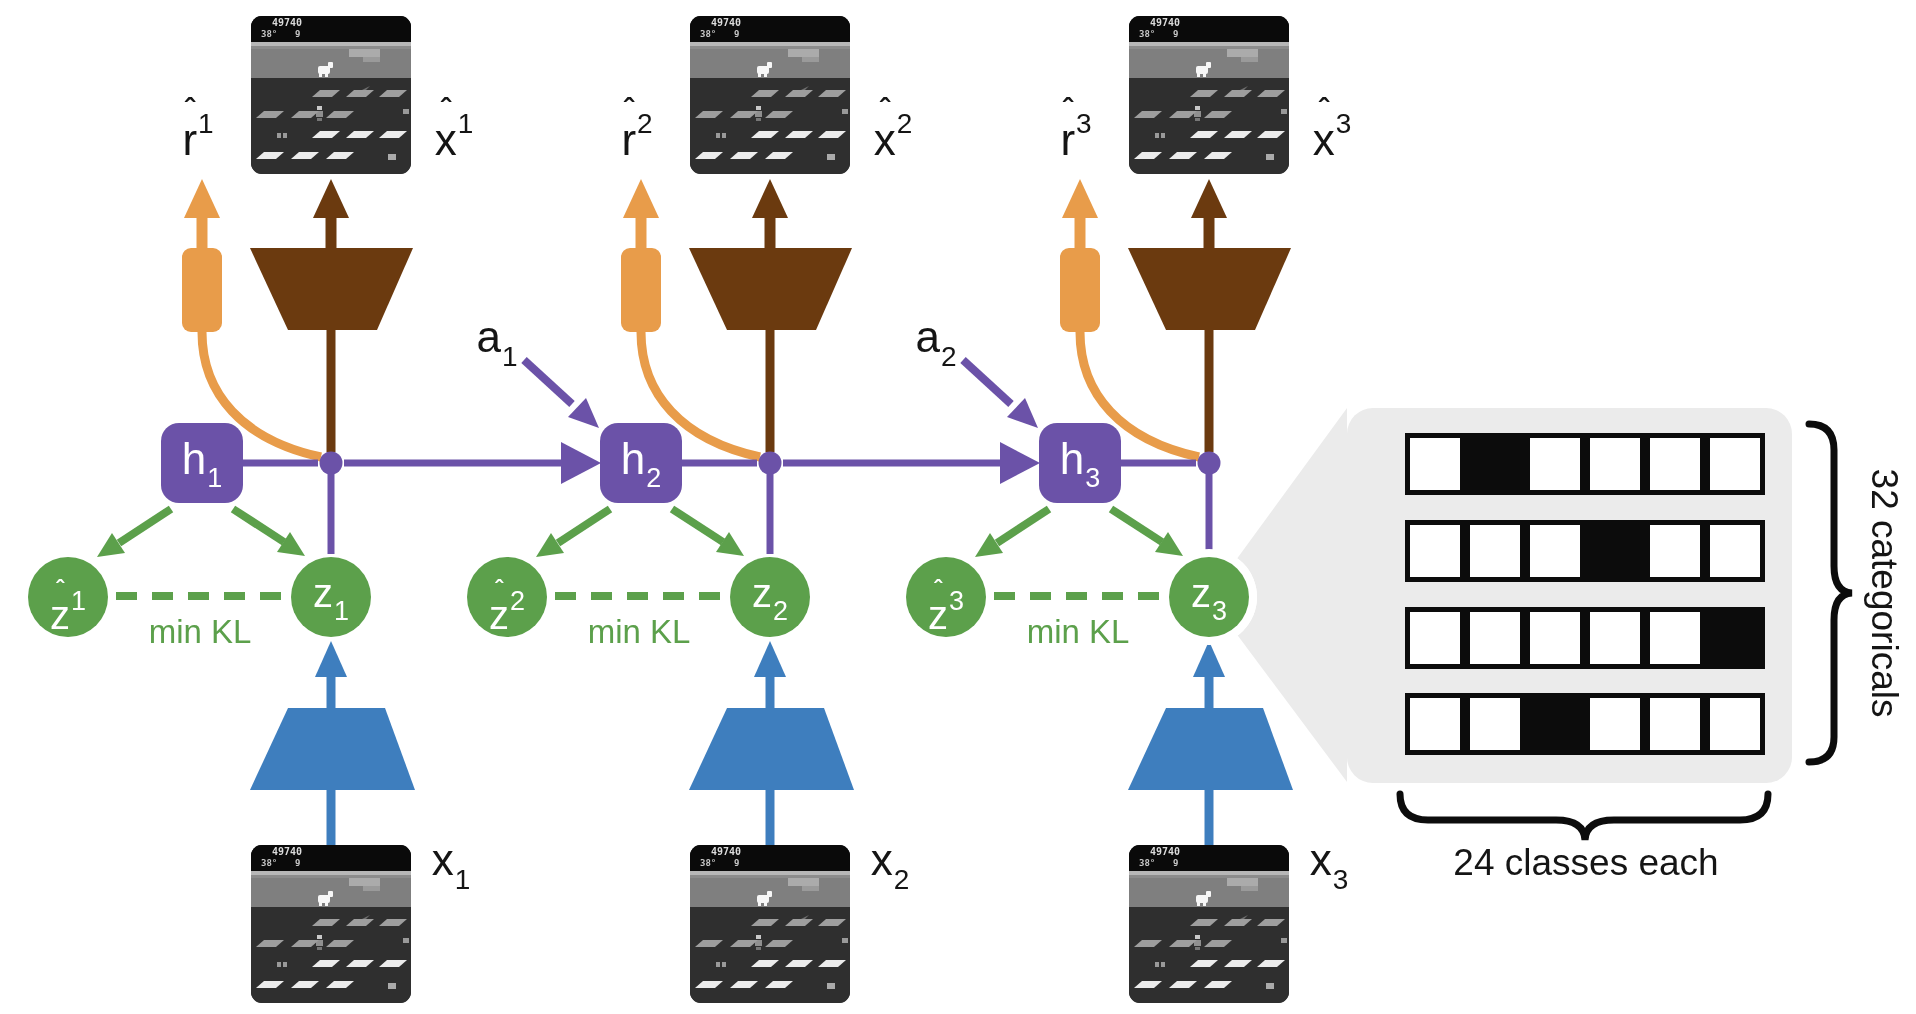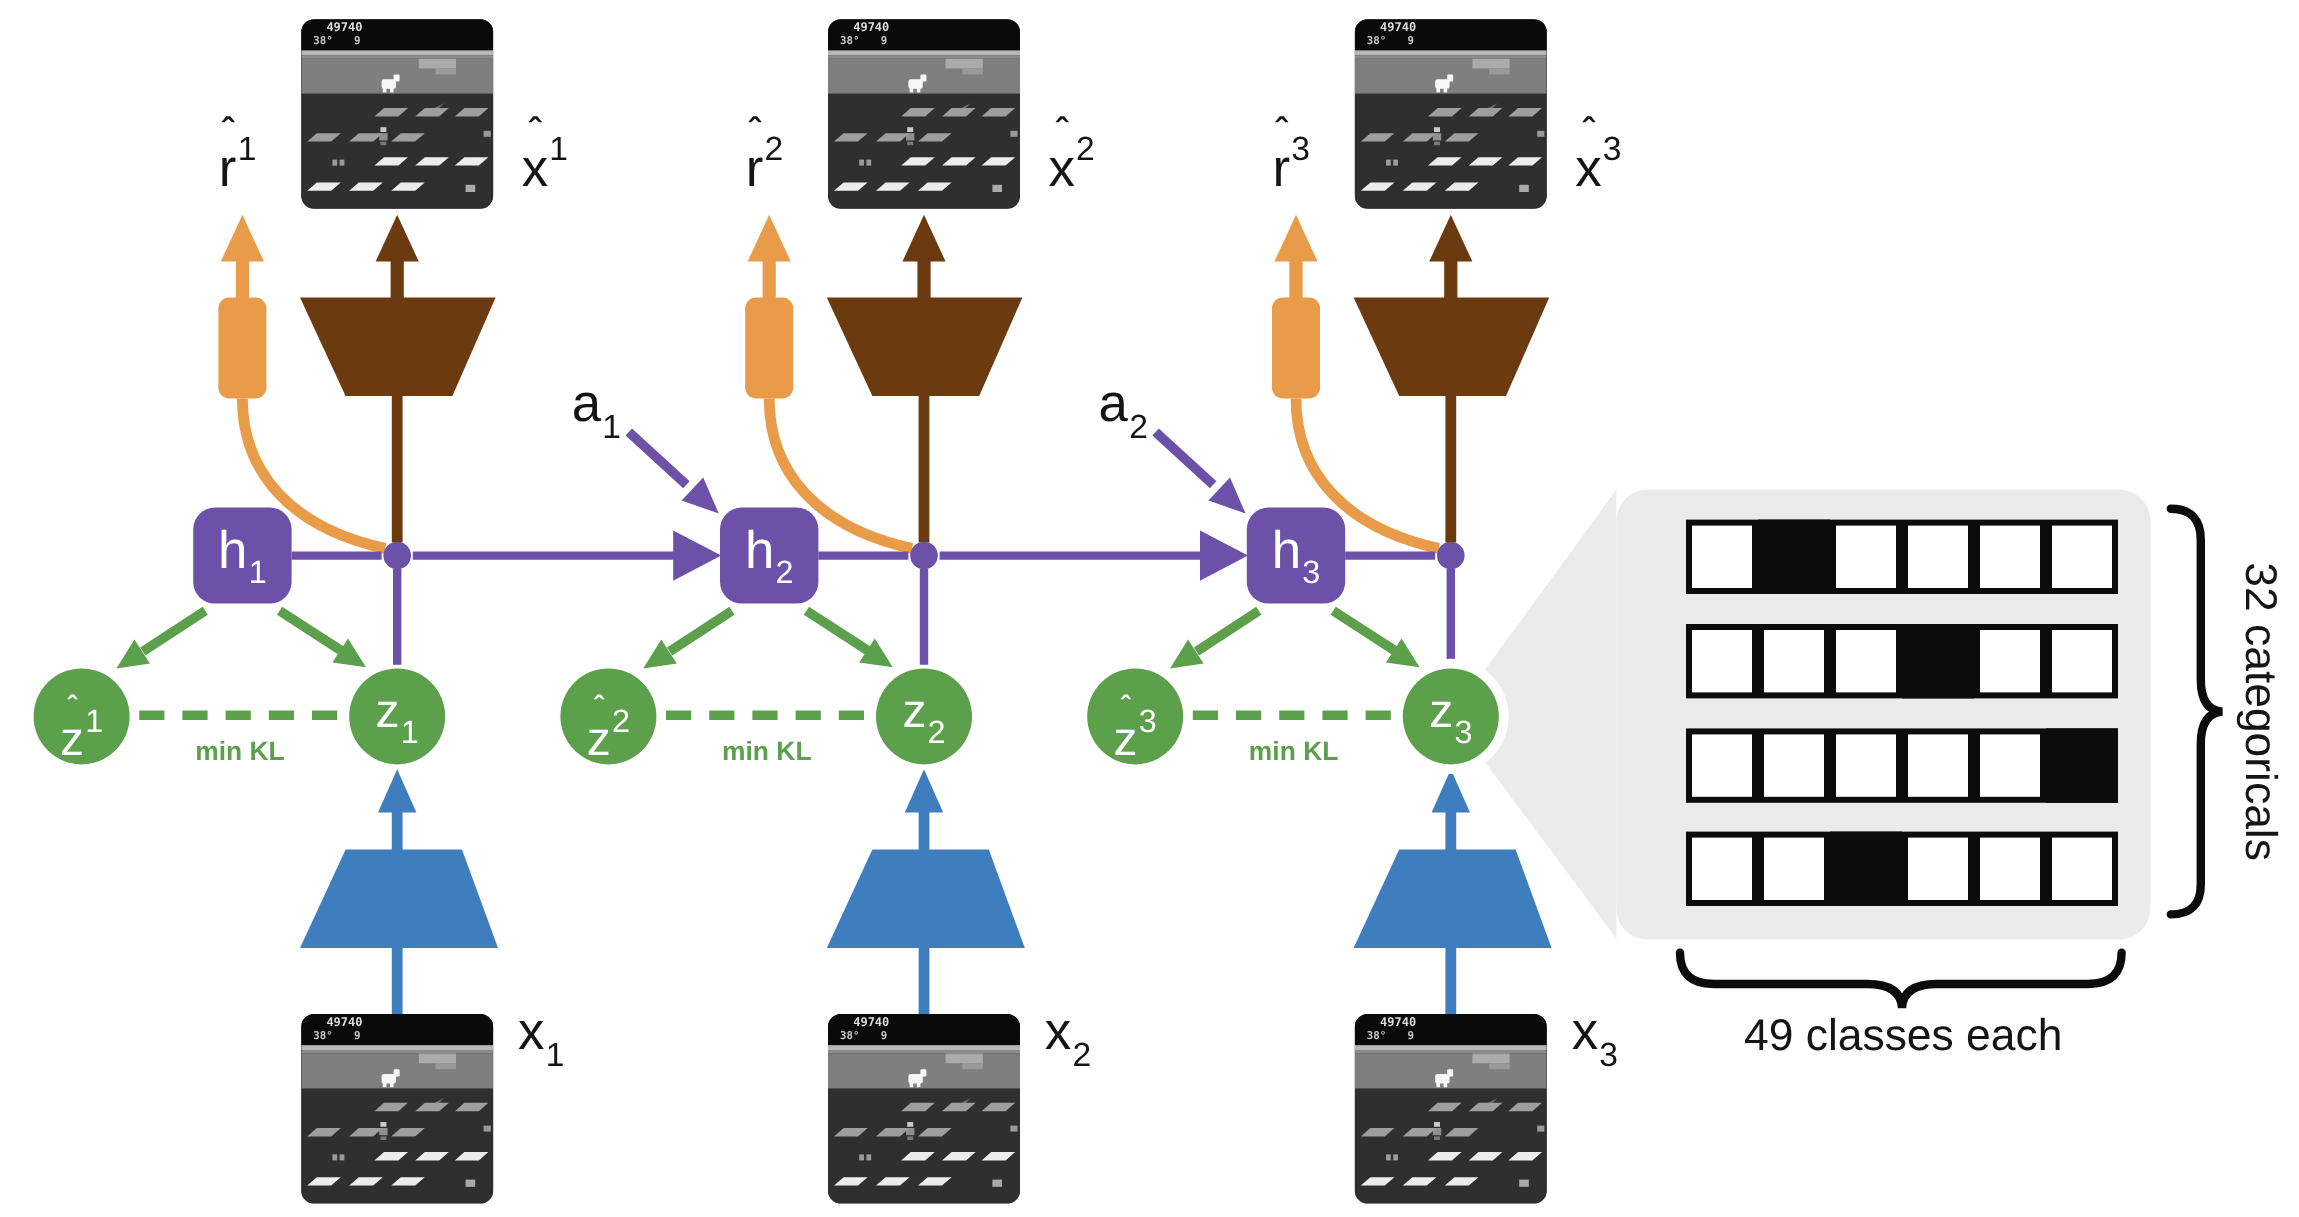--- a/index.html
+++ b/index.html
@@ -22,21 +22,21 @@
   .node-h .sub,.node-z .sub{font-size:27px;transform:translateY(13px);margin-left:1px;}
 
   
   .lbl{position:absolute;display:flex;align-items:baseline;justify-content:center;width:70px;color:var(--ink);}
   .lbl .glyph{font-size:44px;line-height:1;font-weight:400;}
   .lbl .sub{font-size:28px;transform:translateY(14px);margin-left:1px;}
   .stack{display:inline-flex;flex-direction:column;align-items:center;}
   .hat{font-size:30px;font-weight:700;line-height:14px;height:16px;letter-spacing:0;}
   .node-z .hat{font-size:24px;line-height:9px;height:11px;}
 
-  .min-kl{position:absolute;width:200px;text-align:center;font-size:22px;font-weight:700;color:var(--green);}
+  .min-kl{position:absolute;width:200px;text-align:center;font-size:33px;font-weight:400;color:var(--green);}
 
   
   .shot{position:absolute;width:160px;height:158px;border-radius:11px;overflow:hidden;background:#2F2F2F;}
   .shot svg{display:block;}
 
   
   .panel{position:absolute;left:1347px;top:408px;width:445px;height:375px;background:var(--panel);border-radius:26px;}
   .cat-row{position:absolute;left:58px;width:360px;height:62px;display:flex;}
   .cat-cell{width:60px;height:62px;background:#fff;border:5px solid #0c0c0c;box-sizing:border-box;}
   .cat-cell.hot{background:#0c0c0c;border-color:#0c0c0c;}
@@ -364,15 +364,15 @@
       <div class="cat-cell"></div>
       <div class="cat-cell"></div>
       <div class="cat-cell hot"></div>
       <div class="cat-cell"></div>
       <div class="cat-cell"></div>
       <div class="cat-cell"></div>
     </div>
   </div>
 
   <div class="rot-label">32 categoricals</div>
-  <div class="bottom-label">49 classes each</div>
+  <div class="bottom-label">24 classes each</div>
 
 </div>
 
 </body></html>

